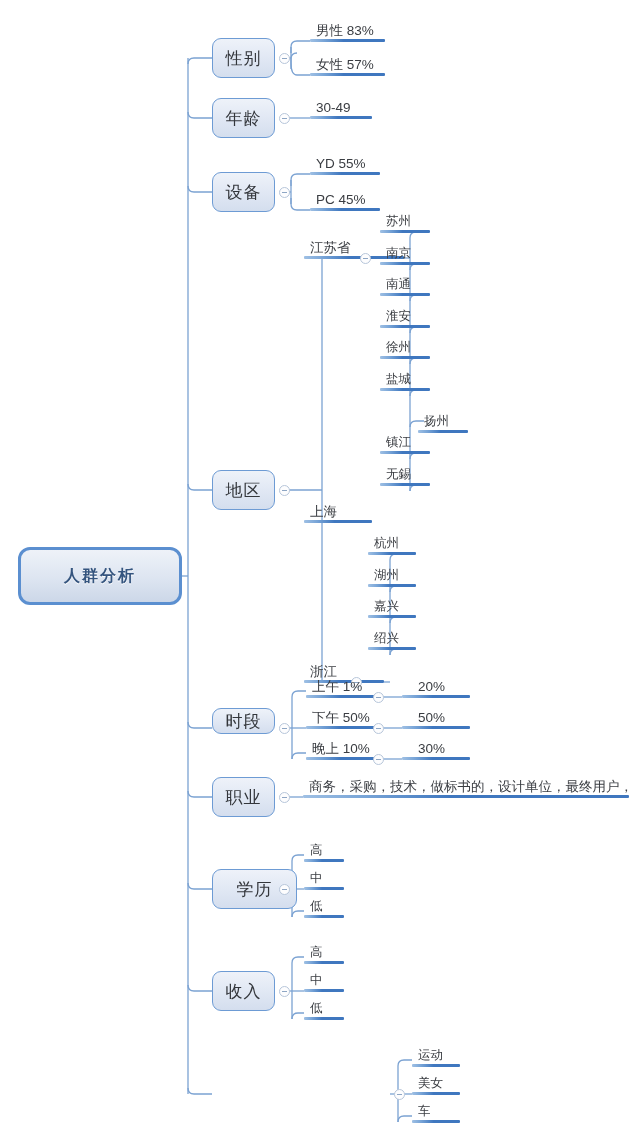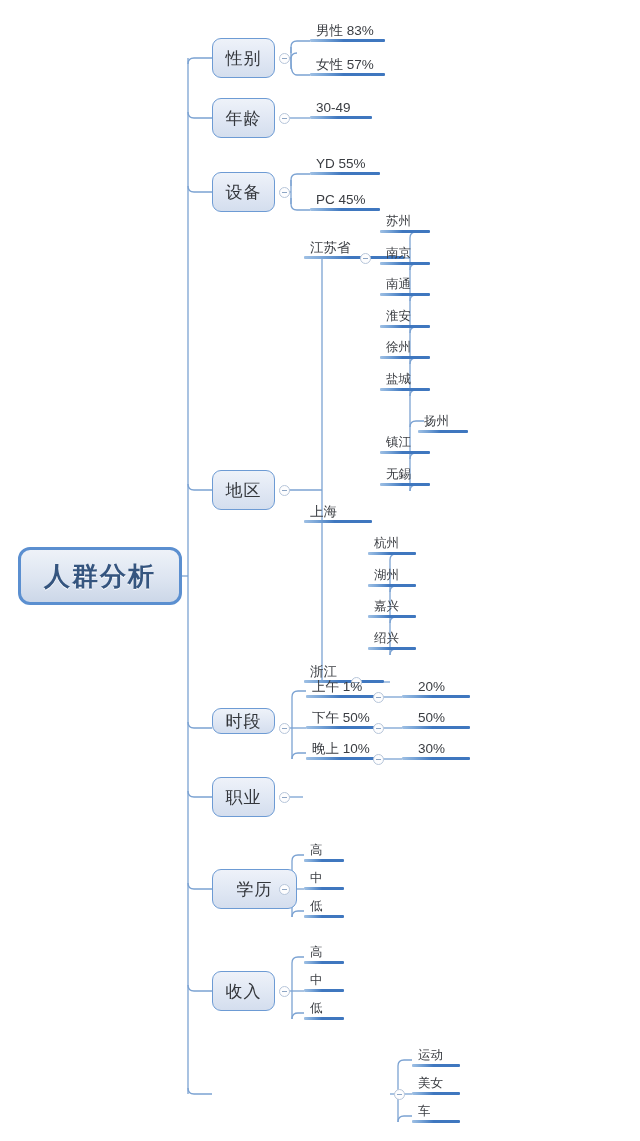--- a/index.html
+++ b/index.html
@@ -9,21 +9,21 @@
   svg.links{position:absolute;left:0;top:0;width:640px;height:1141px;pointer-events:none;}
 
   
   .root-node{
     position:absolute;
     box-sizing:border-box;
     border:3px solid #5b8fd0;
     border-radius:12px;
     background:linear-gradient(to bottom,#eef2f8 0%,#dde5f1 55%,#ccd7e8 100%);
     display:flex;align-items:center;justify-content:center;
-    color:#35557f;font-weight:bold;font-size:26px;letter-spacing:2px;
+    color:#35557f;font-weight:bold;font-size:16px;letter-spacing:2px;
     text-shadow:0 1px 0 #ffffff;
   }
 
   
   .box-node{
     position:absolute;
     box-sizing:border-box;
     border:1.6px solid #6d9bd4;
     border-radius:9px;
     background:linear-gradient(to bottom,#eef2f9 0%,#e1e8f4 50%,#d4deee 100%);
@@ -309,20 +309,24 @@
   <div class="leaf" style="left:306px;top:736px;width:77px;height:24px;">
     <span class="txt">晚上 10%</span>
     <span class="bar" style="width:77px;"></span>
   </div>
   <div class="toggle" style="left:373px;top:754px;"></div>
   <div class="leaf" style="left:402px;top:736px;width:68px;height:24px;">
     <span class="txt" style="left:16px;">30%</span>
     <span class="bar" style="width:68px;"></span>
   </div>
 
+  <div class="leaf" style="left:303px;top:774px;width:326px;height:24px;">
+    <span class="txt">商务，采购，技术，做标书的，设计单位，最终用户，</span>
+    <span class="bar" style="width:326px;"></span>
+  </div>
 
   <div class="leaf small" style="left:304px;top:838px;width:40px;height:24px;">
     <span class="txt">高</span>
     <span class="bar" style="width:40px;"></span>
   </div>
   <div class="leaf small" style="left:304px;top:866px;width:40px;height:24px;">
     <span class="txt">中</span>
     <span class="bar" style="width:40px;"></span>
   </div>
   <div class="leaf small" style="left:304px;top:894px;width:40px;height:24px;">

